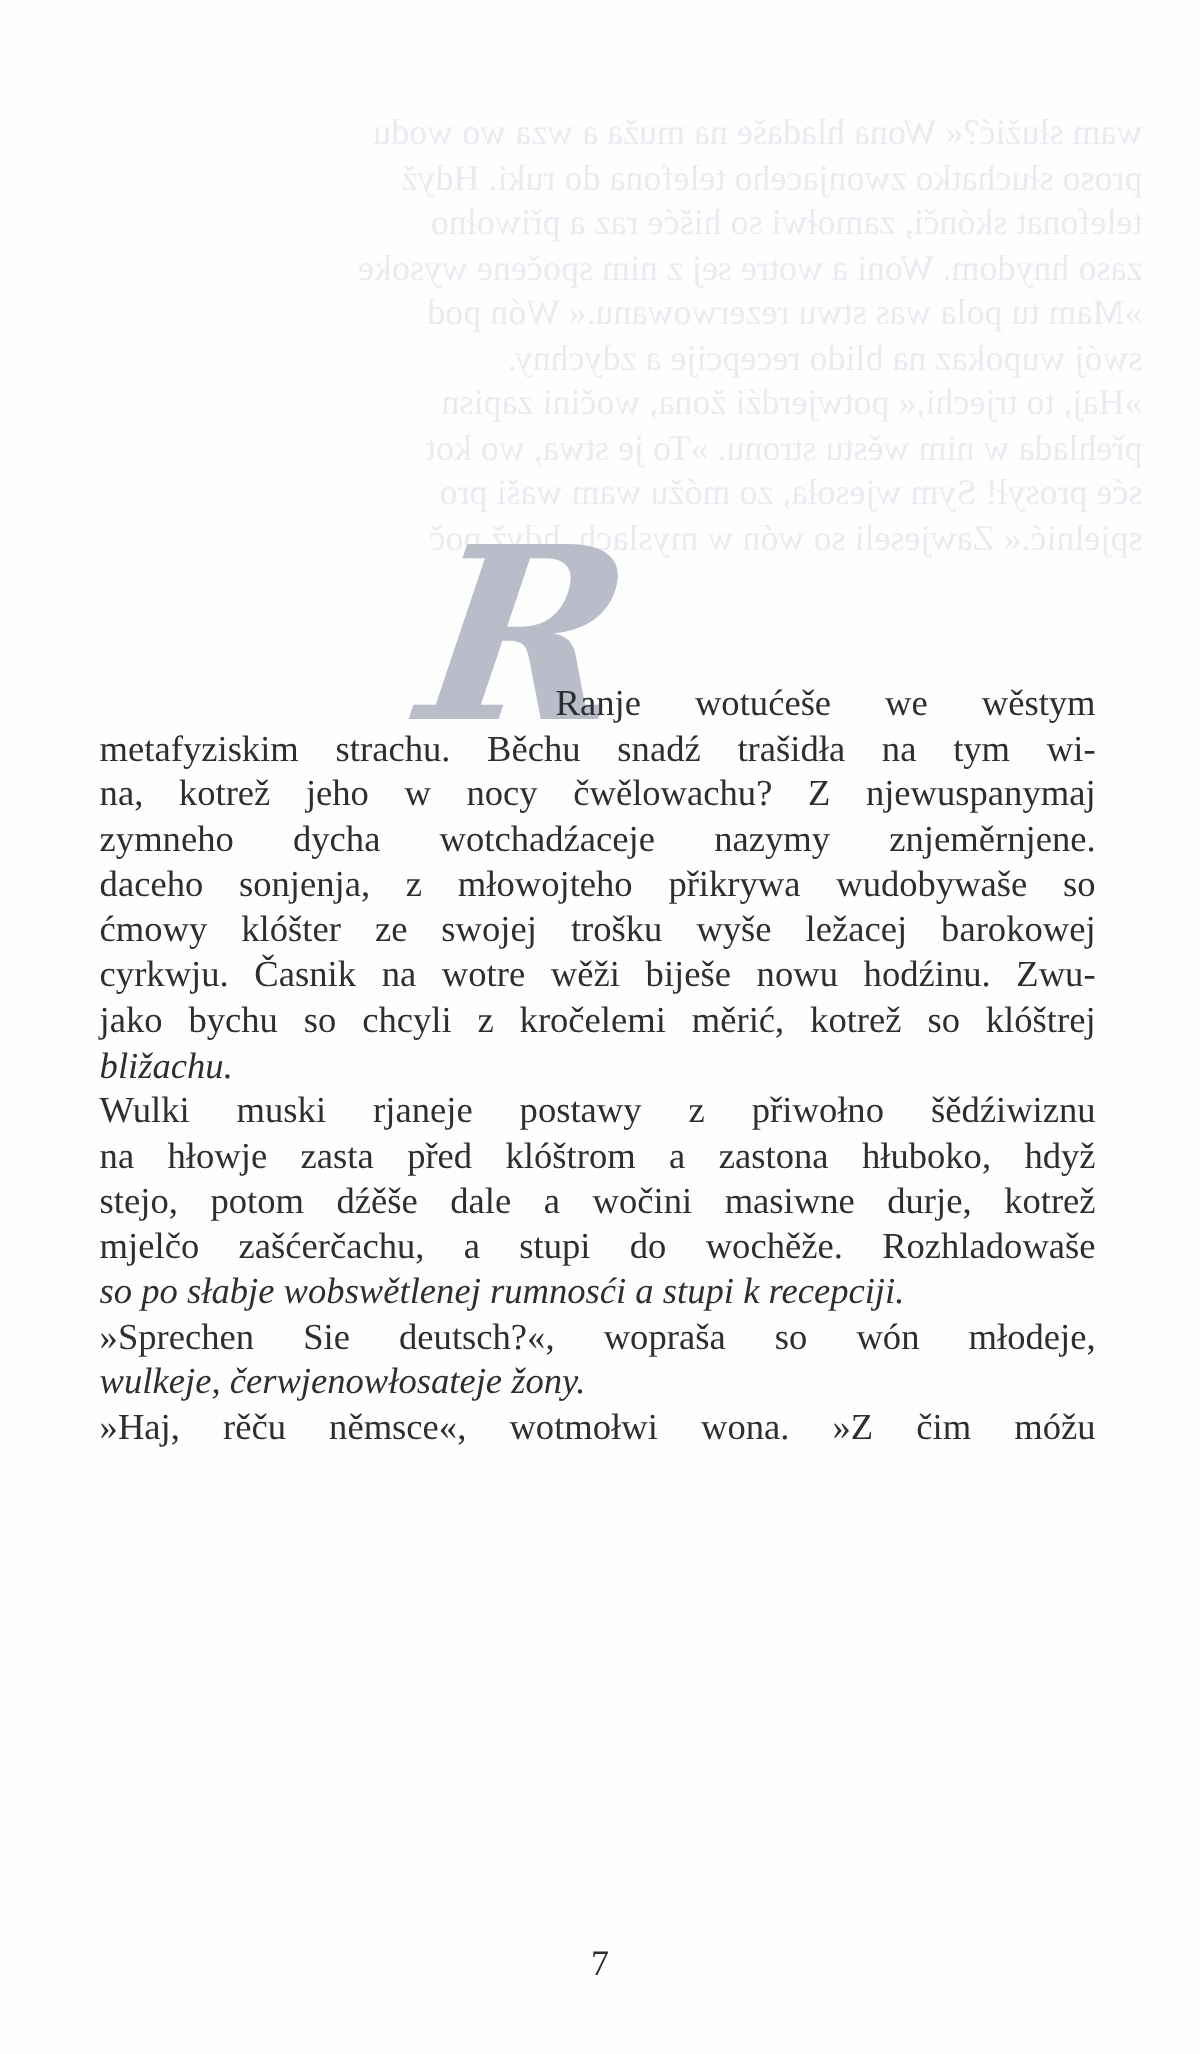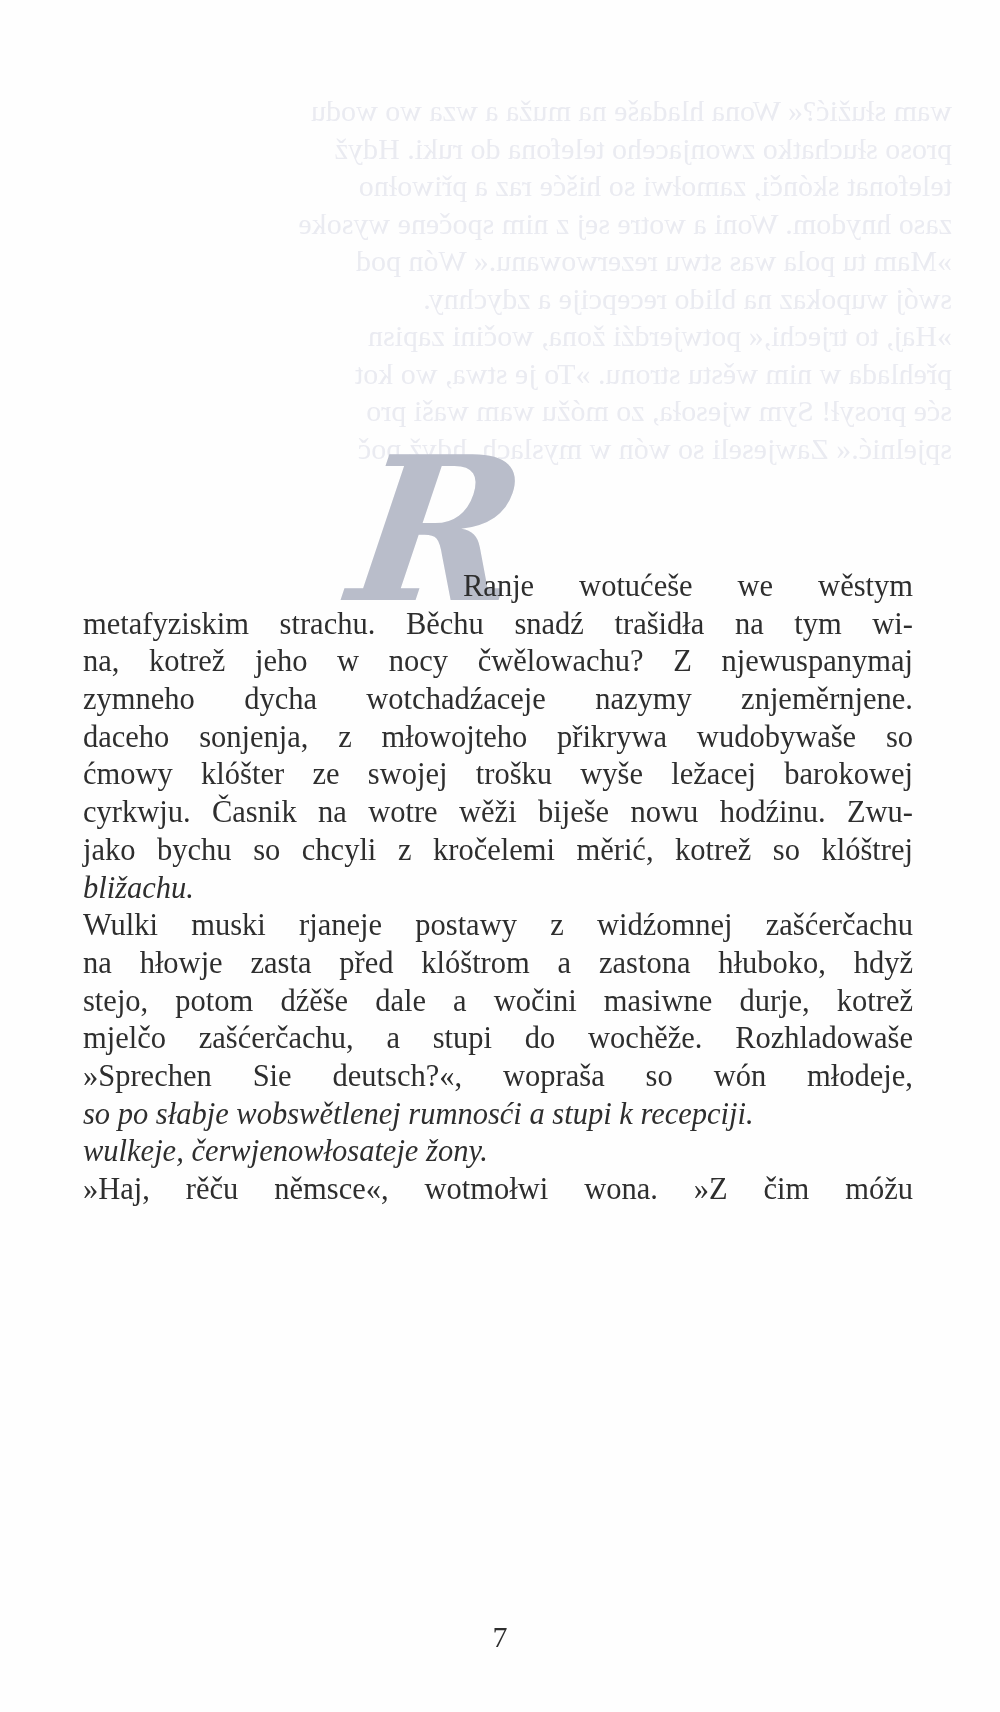--- a/index.html
+++ b/index.html
@@ -108,24 +108,24 @@
   <div class="body-text">
     <span class="line indent-first">Ranje wotućeše we wěstym</span>
     <span class="line">metafyziskim strachu. Běchu snadź trašidła na tym wi-</span>
     <span class="line">na, kotrež jeho w nocy čwělowachu? Z njewuspanymaj</span>
     <span class="line">zymneho dycha wotchadźaceje nazymy znjeměrnjene.</span>
     <span class="line">daceho sonjenja, z młowojteho přikrywa wudobywaše so</span>
     <span class="line">ćmowy klóšter ze swojej trošku wyše ležacej barokowej</span>
     <span class="line">cyrkwju. Časnik na wotre wěži biješe nowu hodźinu. Zwu-</span>
     <span class="line">jako bychu so chcyli z kročelemi měrić, kotrež so klóštrej</span>
     <span class="line last">bližachu.</span>
-    <span class="line">Wulki muski rjaneje postawy z widźomnej zašćerčachu</span>
+    <span class="line">Wulki muski rjaneje postawy z přiwołno šědźiwiznu</span>
     <span class="line">na hłowje zasta před klóštrom a zastona hłuboko, hdyž</span>
     <span class="line">stejo, potom dźěše dale a wočini masiwne durje, kotrež</span>
     <span class="line">mjelčo zašćerčachu, a stupi do wochěže. Rozhladowaše</span>
+    <span class="line last">so po słabje wobswětlenej rumnosći a stupi k recepciji.</span>
     <span class="line">»Sprechen Sie deutsch?«, wopraša so wón młodeje,</span>
-    <span class="line last">so po słabje wobswětlenej rumnosći a stupi k recepciji.</span>
     <span class="line last">wulkeje, čerwjenowłosateje žony.</span>
     <span class="line">»Haj, rěču němsce«, wotmołwi wona. »Z čim móžu</span>
   </div>
 
   <div class="page-number">7</div>
 </div>
 
 </body></html>

